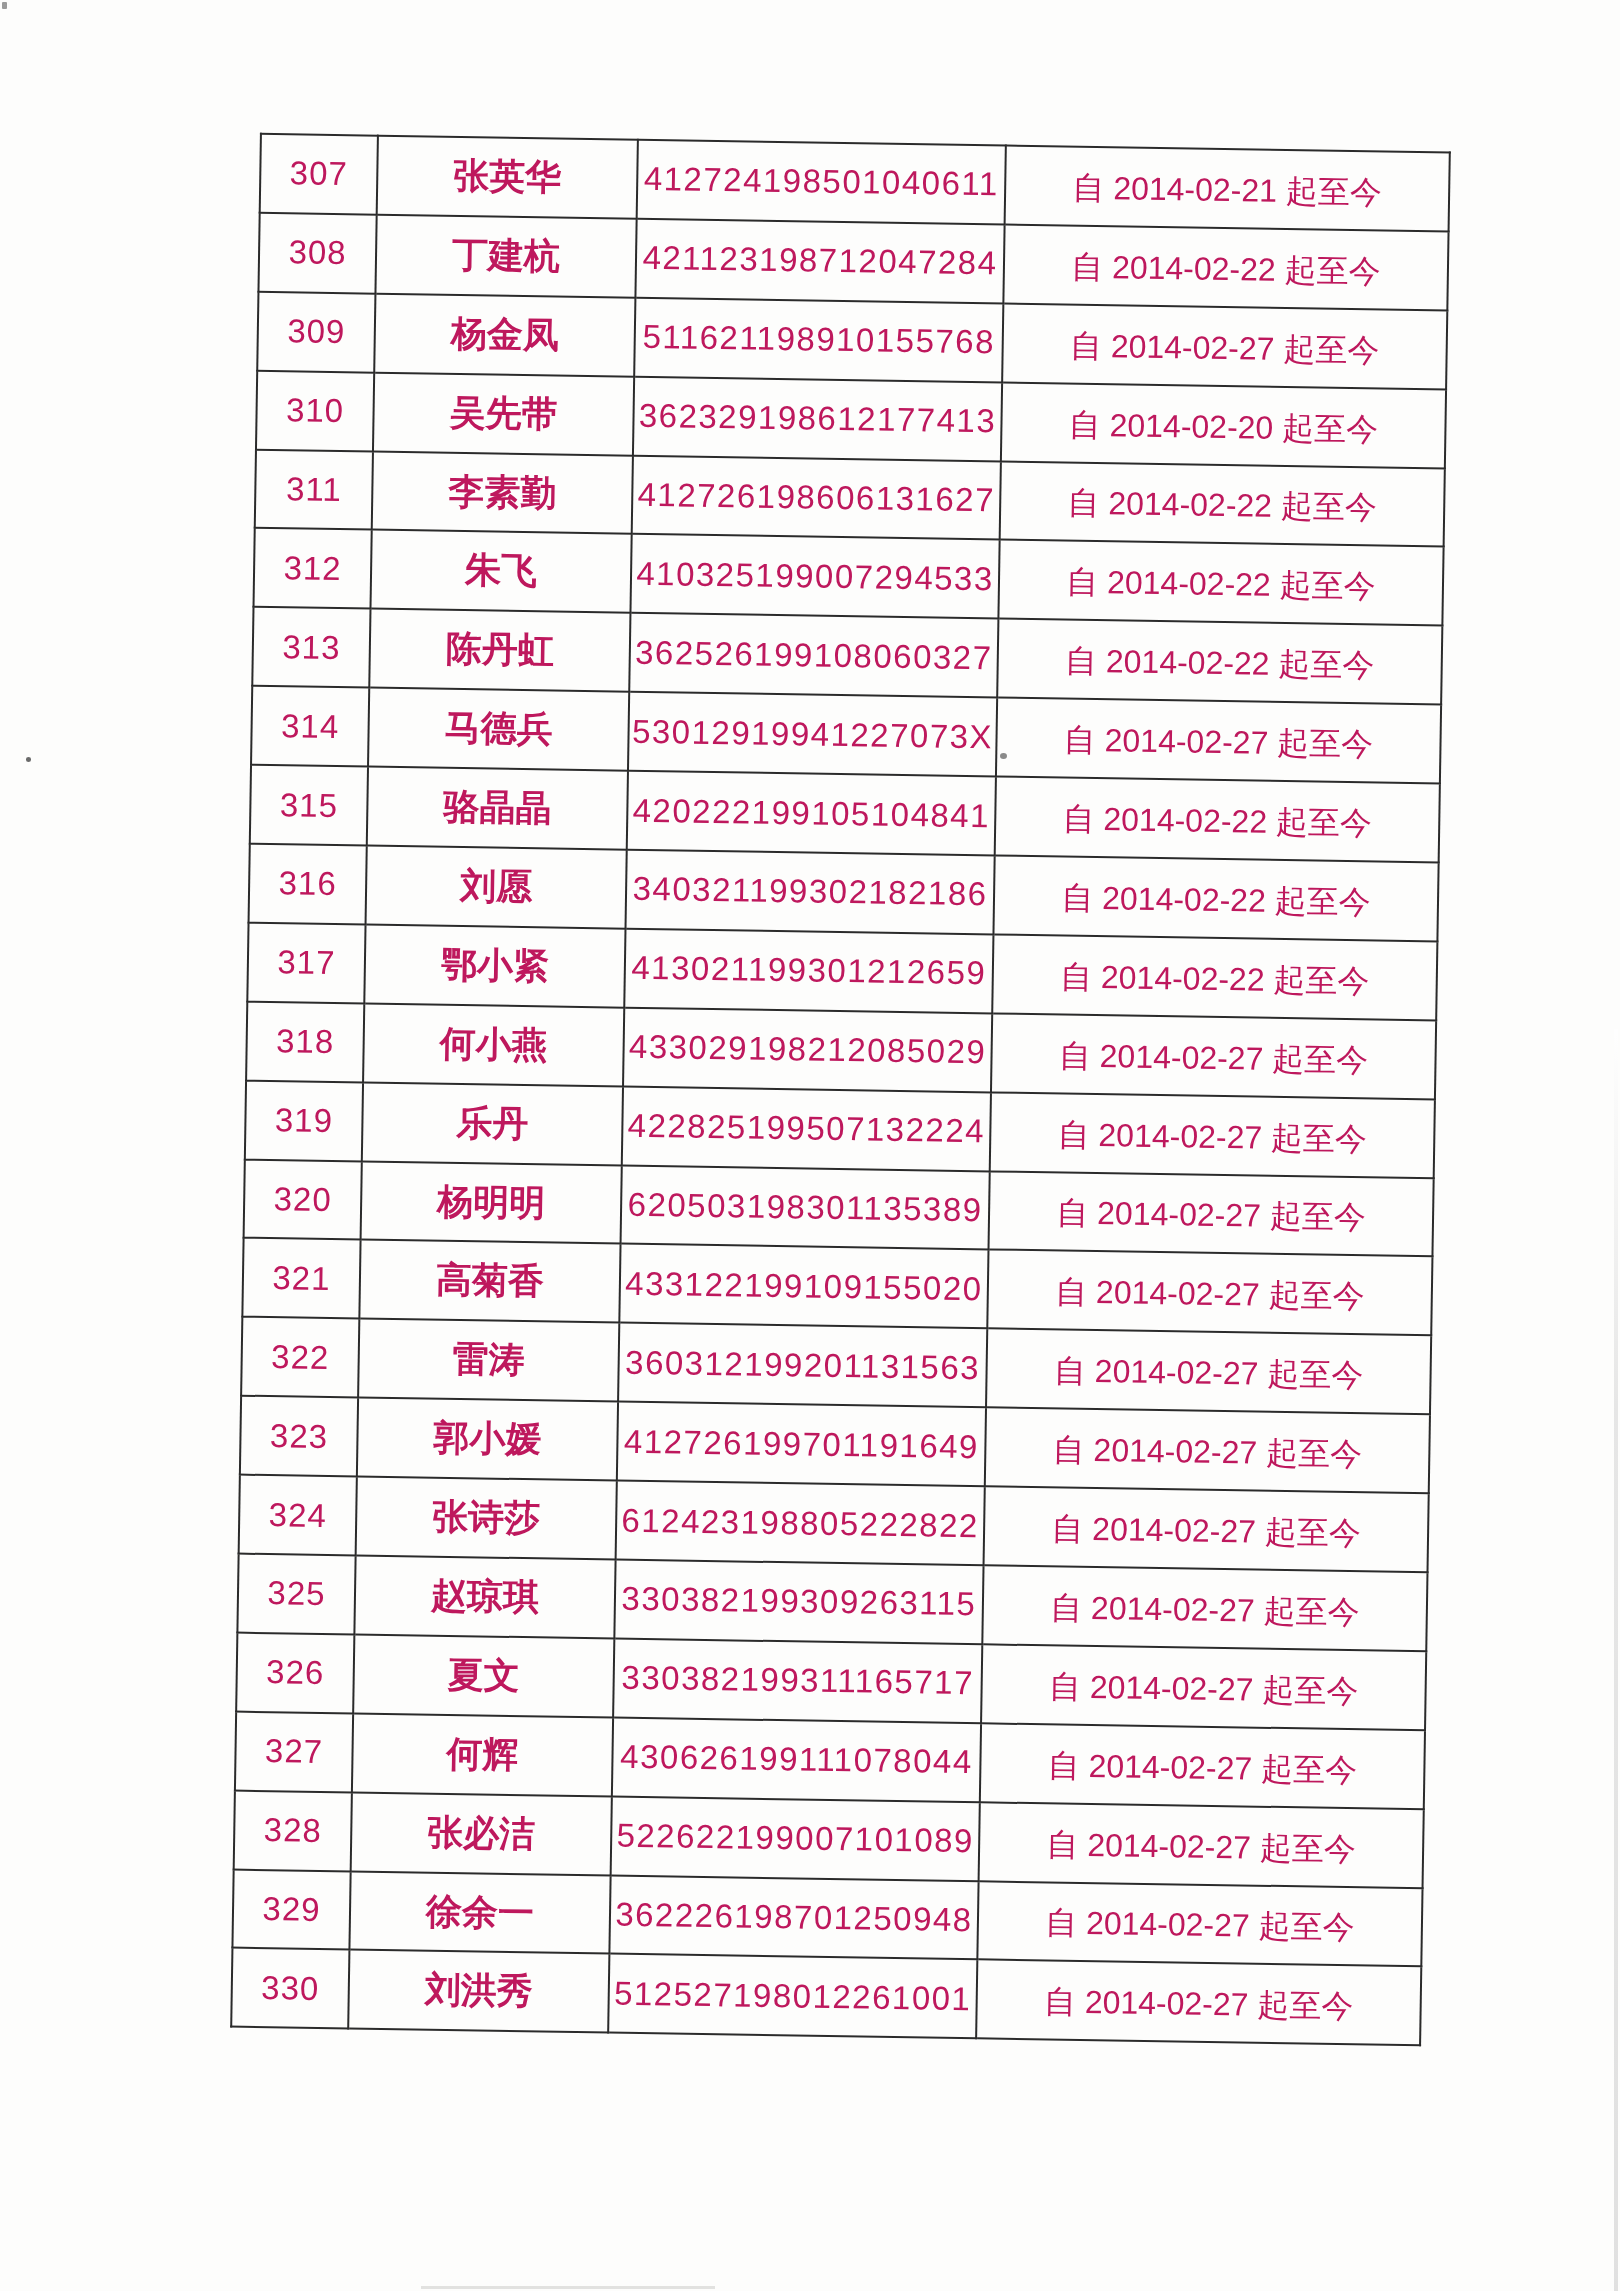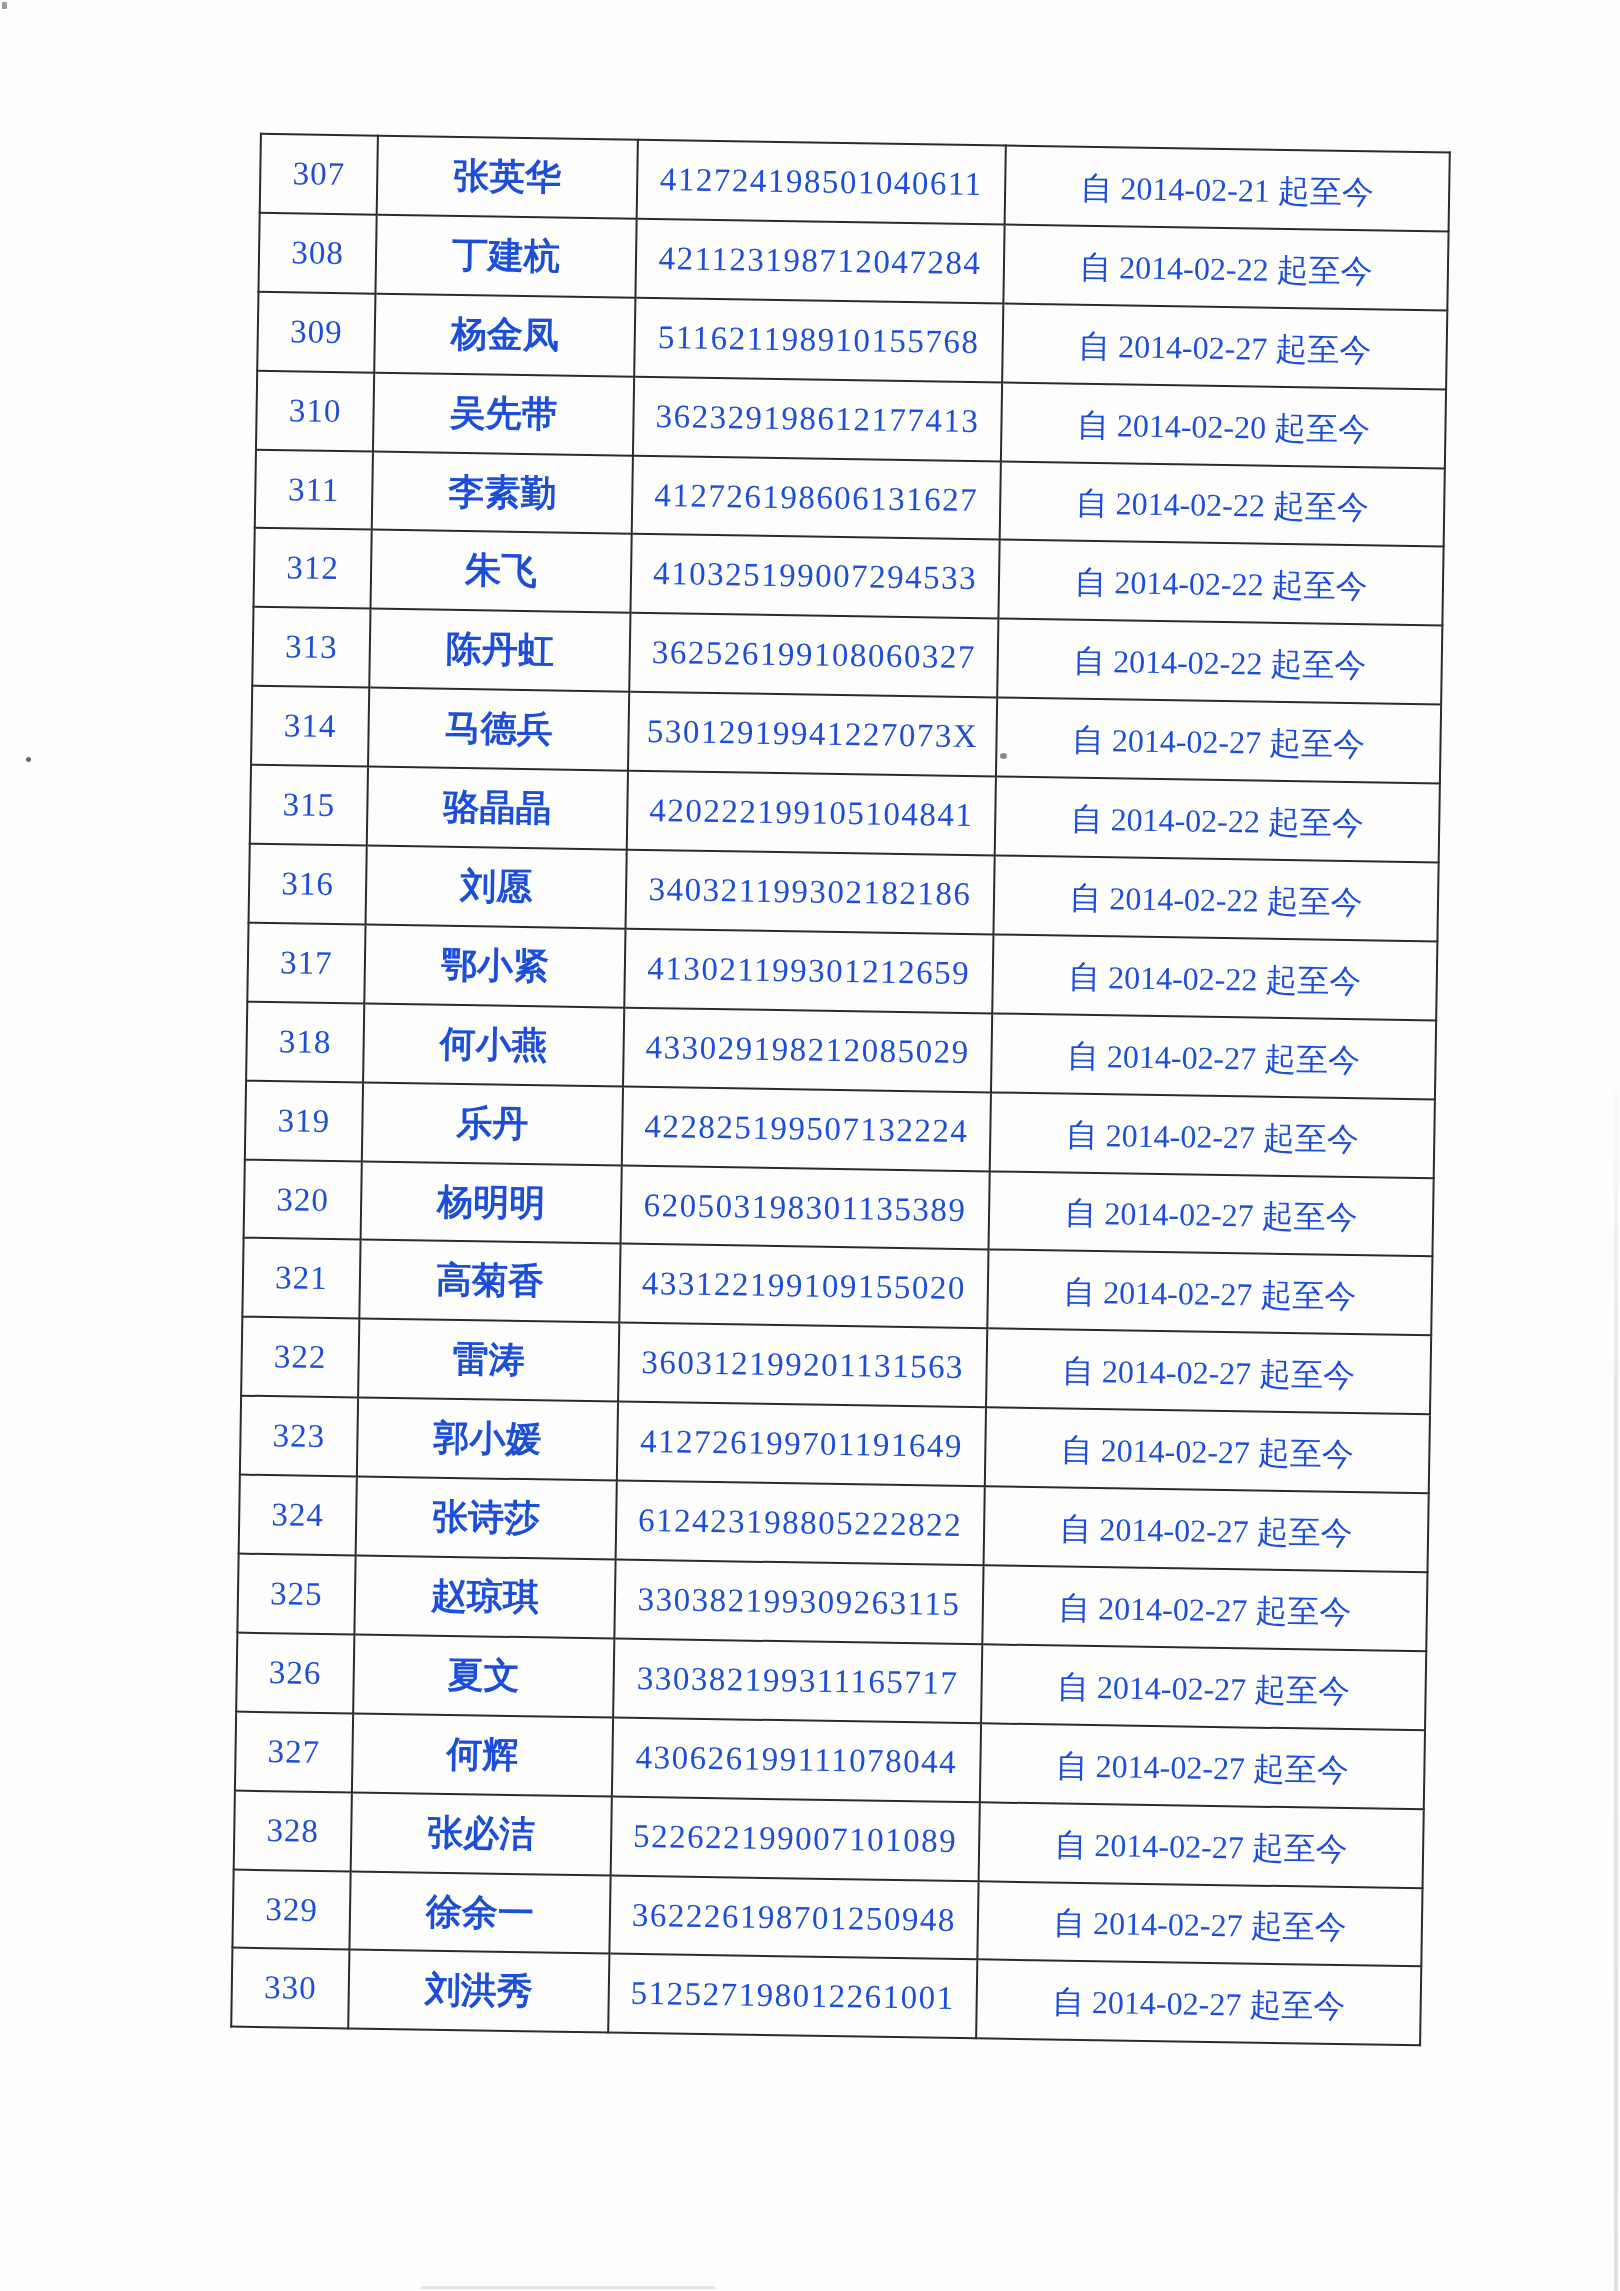--- a/index.html
+++ b/index.html
@@ -7,22 +7,22 @@
     padding: 0;
     background: #e8e8e8;
   }
   .page {
     position: relative;
     width: 1620px;
     height: 2292px;
     margin: 0 auto;
     background: #fdfdfc;
     overflow: hidden;
-    font-family: Liberation Serif, serif;
-    color: #1d4ed8;
+    font-family: Liberation Sans, sans-serif;
+    color: #be185d;
   }
   .table-wrap {
     position: absolute;
     left: 245px;
     top: 142px;
     width: 1188px;
     transform: rotate(0.9deg);
     transform-origin: 50% 50%;
   }
   table.roster {

